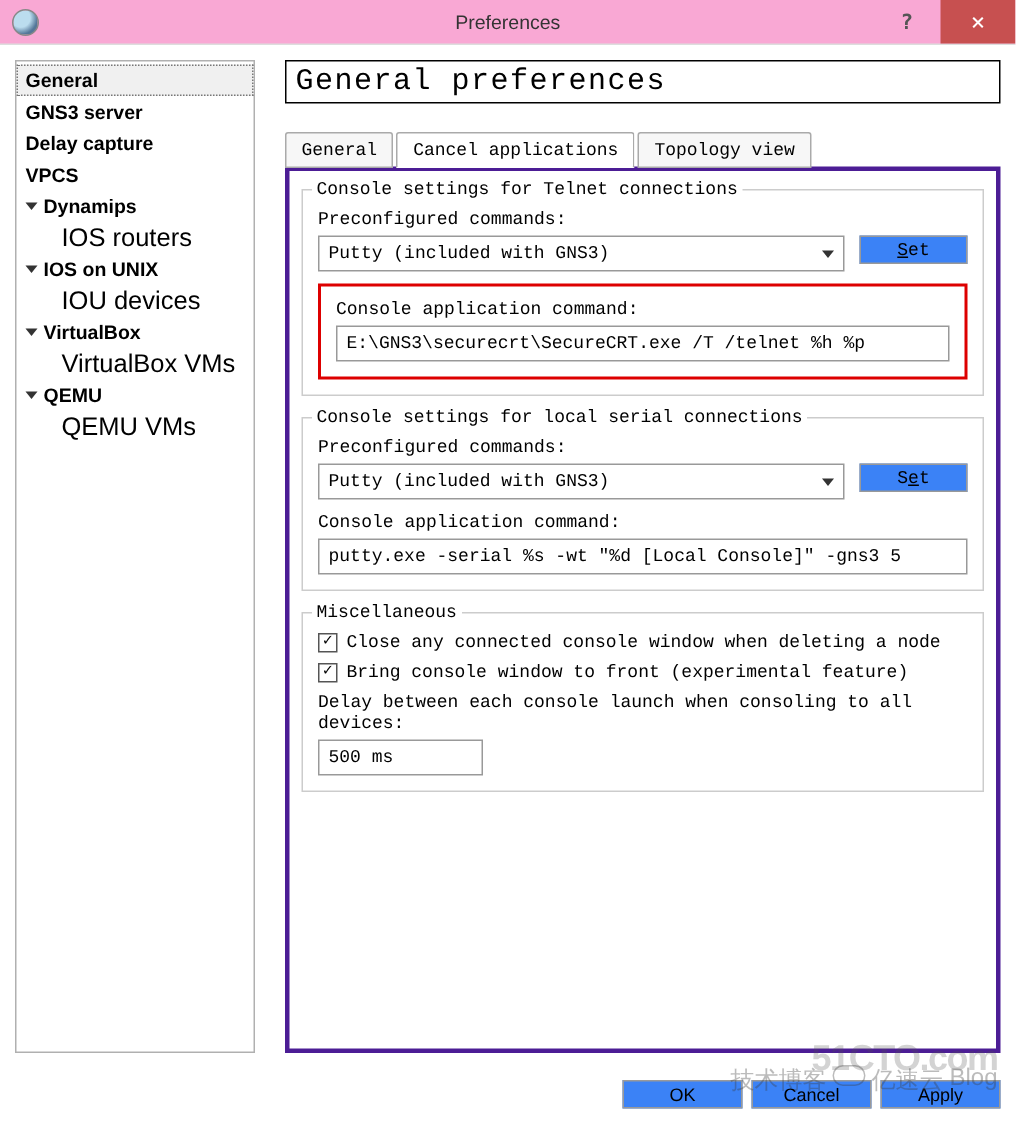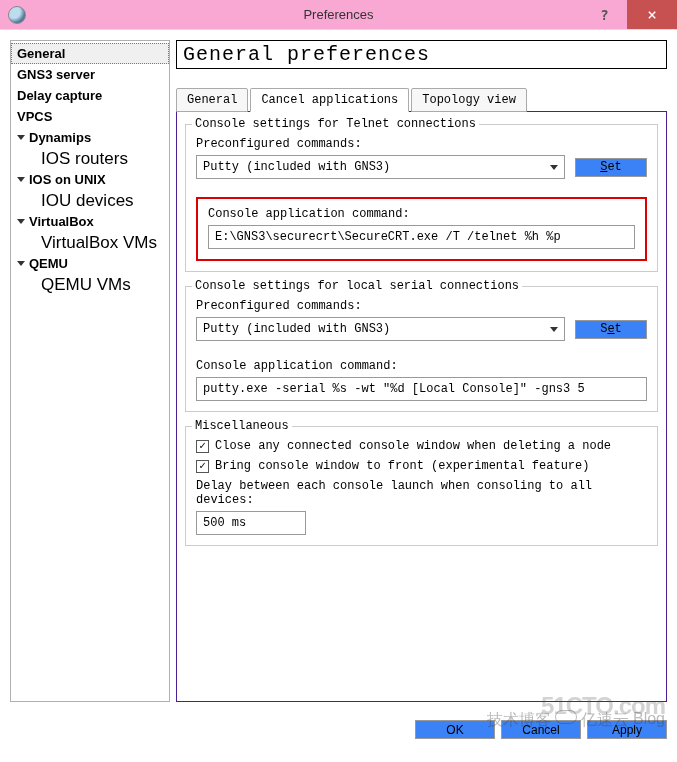--- a/index.html
+++ b/index.html
@@ -52,21 +52,21 @@
   .titlebar .ctrl.help { font-weight: bold; }
   .titlebar .ctrl.close {
     background: #c75050;
     color: #fff;
     font-size: 16px;
     width: 50px;
   }
   .content {
     display: flex;
     padding: 10px;
-    gap: 6px;
+    gap: 20px;
     height: 682px;
   }
   .sidebar {
     width: 160px;
     border: 1px solid #b0b0b0;
     background: #fff;
     padding: 2px 0;
   }
   .sidebar .item {
     display: flex;
@@ -123,21 +123,21 @@
     border-radius: 2px 2px 0 0;
   }
   .tab.active {
     border-bottom: 1px solid #fff;
     background: #fff;
   }
   .tab.inactive {
     background: #f7f7f7;
   }
   .panel {
-    border: 1px solid #4c1d95;
+    border: 3px solid #4c1d95;
     flex: 1;
     padding: 12px 8px 8px 8px;
     overflow: hidden;
   }
   .groupbox {
     border: 1px solid #ccc;
     margin: 0 0 14px 0;
     padding: 12px 10px 10px 10px;
     position: relative;
   }
@@ -155,22 +155,22 @@
   }
   .label {
     font-family: "Courier New", monospace;
     font-size: 12px;
     margin-bottom: 4px;
     display: block;
   }
   .row {
     display: flex;
     gap: 10px;
-    align-items: center;
-    margin-bottom: 18px;
+    align-items: flex-start;
+    margin-bottom: 8px;
   }
   .combo, .textinput {
     flex: 1;
     height: 24px;
     border: 1px solid #999;
     background: #fff;
     padding: 2px 6px;
     font-family: "Courier New", monospace;
     font-size: 12px;
     display: flex;

